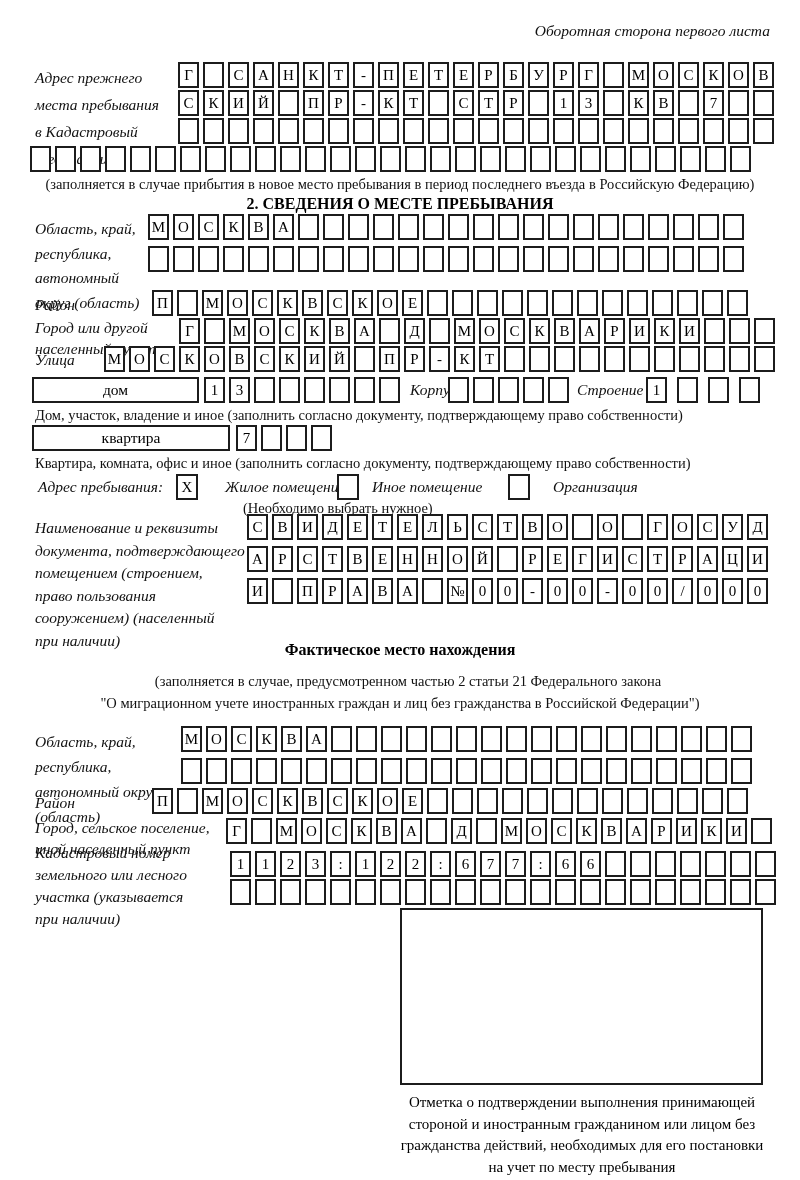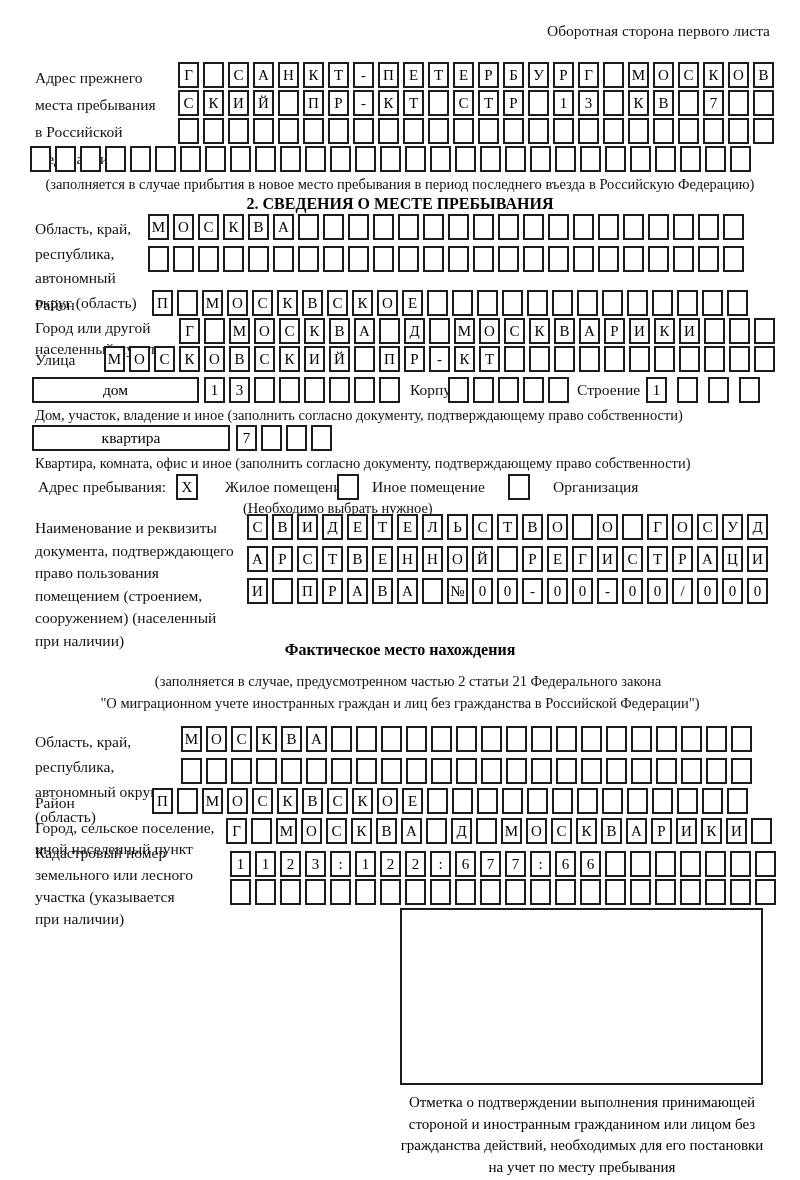--- a/index.html
+++ b/index.html
@@ -3,21 +3,21 @@
 <meta charset="utf-8">
 <style>
   * { margin:0; padding:0; box-sizing:border-box; }
   html,body { background:#ffffff; }
   body {
     width:800px; height:1180px; position:relative;
     font-family:"Liberation Serif","DejaVu Serif",serif;
     color:#000;
   }
   .abs { position:absolute; }
-  .lbl { font-size:15.5px; color:#111; }
+  .lbl { font-size:15.5px; color:#111;font-style:italic; }
   .note { font-size:14.5px; color:#111; }
   .title { font-size:16px; font-weight:bold; color:#000; }
   .center { width:800px; text-align:center; }
   .cellrow { display:flex; }
   .cellrow + .cellrow { margin-top:6px; }
   .cell {
     flex:0 0 auto; width:21px; height:26px; margin-right:4px;
     border:2px solid #1c1c1c; background:#fff;
     display:flex; align-items:center; justify-content:center;
     font-size:15px; line-height:1;
@@ -84,21 +84,21 @@
   #stamp-caption { left:392px; top:1092px; width:380px; text-align:center; line-height:21.5px; font-size:15px; }
 </style>
 </head>
 <body>
 
 <div id="hdr" class="abs lbl">Оборотная сторона первого листа</div>
 
 <div id="g1-label" class="abs lbl">
     <div class="line">Адрес прежнего</div>
     <div class="line">места пребывания</div>
-    <div class="line">в Российской</div>
+    <div class="line">в Кадастровый</div>
     <div class="line">Федерации</div>
   </div>
 <div id="g1-rows" class="abs">
   <div class="cellrow">
       <span class="cell">Г</span>
       <span class="cell"></span>
       <span class="cell">С</span>
       <span class="cell">А</span>
       <span class="cell">Н</span>
       <span class="cell">К</span>
@@ -402,22 +402,22 @@
 <div id="stay-opt-0" class="abs lbl">Жилое помещение</div>
 <div id="stay-cb-1" class="abs checkbox"></div>
 <div id="stay-opt-1" class="abs lbl">Иное помещение</div>
 <div id="stay-cb-2" class="abs checkbox"></div>
 <div id="stay-opt-2" class="abs lbl">Организация</div>
 <div id="stay-note" class="abs note">(Необходимо выбрать нужное)</div>
 
 <div id="doc-label" class="abs lbl">
     <div class="line">Наименование и реквизиты</div>
     <div class="line">документа, подтверждающего</div>
+    <div class="line">помещением (строением,</div>
     <div class="line">право пользования</div>
-    <div class="line">помещением (строением,</div>
     <div class="line">сооружением) (населенный</div>
     <div class="line">при наличии)</div>
   </div>
 <div id="doc-rows" class="abs">
   <div class="cellrow">
       <span class="cell">С</span>
       <span class="cell">В</span>
       <span class="cell">И</span>
       <span class="cell">Д</span>
       <span class="cell">Е</span>

